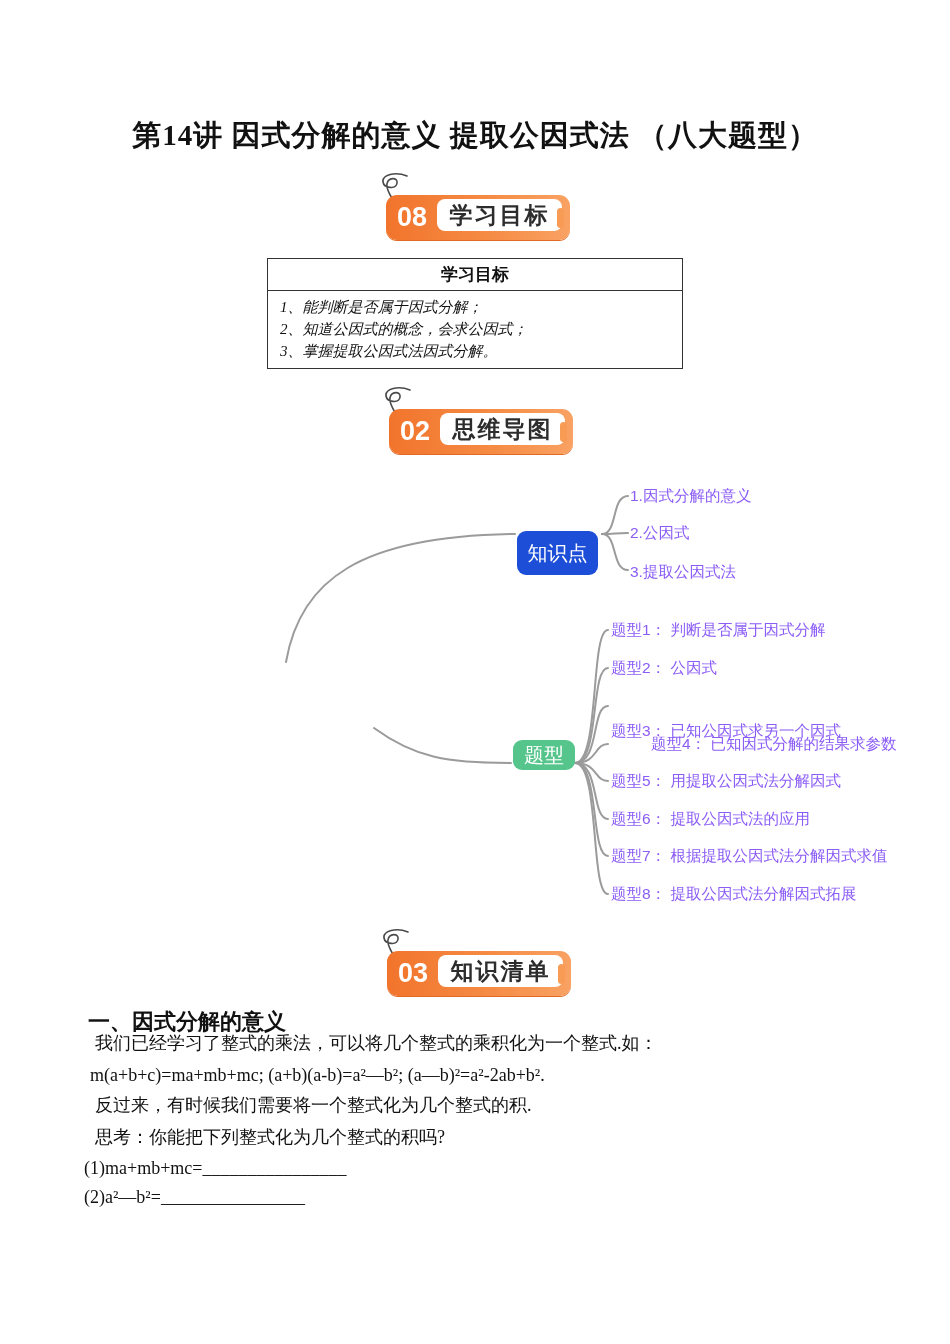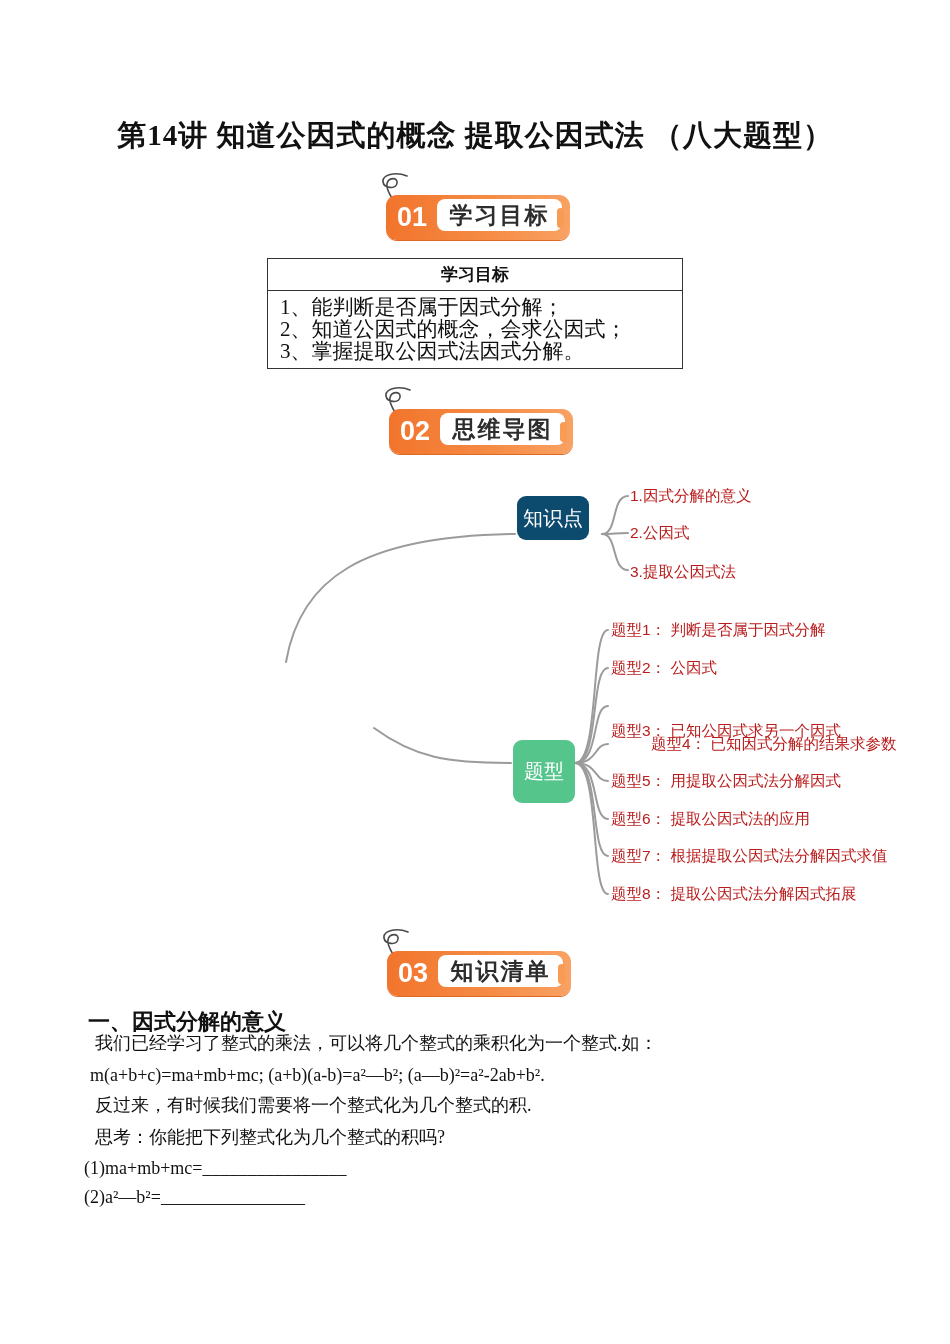--- a/index.html
+++ b/index.html
@@ -25,54 +25,54 @@
   .badge .pill span{font-family:"Liberation Sans","DejaVu Sans",sans-serif;
                     font-weight:bold;font-size:23px;color:#2d2d2d;letter-spacing:2px;}
   .badge .notch{position:absolute;right:6px;top:50%;transform:translateY(-50%);
                 width:7px;height:20px;background:#F79B55;border-radius:4px;}
 
   
   .obj-table{position:absolute;left:267px;top:258px;width:414px;border:1.5px solid #333;}
   .obj-header{border-bottom:1.5px solid #333;text-align:center;font-weight:bold;
               font-size:17px;padding:4px 0;}
   .obj-body{padding:5px 10px 6px 12px;}
-  .obj-row{font-size:21px;line-height:22px;white-space:nowrap;}
+  .obj-row{font-size:15px;line-height:22px;white-space:nowrap;font-style:italic;}
 
   
   .branches{position:absolute;left:0;top:0;pointer-events:none;}
   .node{position:absolute;display:flex;align-items:center;justify-content:center;
         color:#fff;font-family:"Liberation Sans","DejaVu Sans",sans-serif;border-radius:9px;}
   .node-root{left:98px;top:662px;width:350px;height:66px;background:#F65A69;font-size:24px;}
-  .node-knowledge{left:517px;top:496px;width:72px;height:44px;background:#0c4a6e;font-size:20px;}
-  .node-types{left:513px;top:740px;width:62px;height:63px;background:#55C58C;font-size:20px;}
+  .node-knowledge{left:517px;top:531px;width:81px;height:44px;background:#1d4ed8;font-size:20px;}
+  .node-types{left:513px;top:740px;width:62px;height:30px;background:#55C58C;font-size:20px;}
   .map-item{position:absolute;transform:translateY(-50%);white-space:nowrap;
             font-family:"Liberation Sans","DejaVu Sans",sans-serif;
-            font-size:15.5px;color:#b91c1c;}
+            font-size:15.5px;color:#8b5cf6;}
   .k-item{left:630px;}
   .t-item{left:611px;}
 
   
   .kl-heading{position:absolute;left:88px;top:1010px;font-size:22px;font-weight:bold;
               line-height:24px;white-space:nowrap;}
   .kl-line{position:absolute;font-size:18px;line-height:24px;white-space:nowrap;}
 </style>
 </head>
 <body>
 
 <div class="page">
 
-  <div class="doc-title">第14讲 知道公因式的概念 提取公因式法 （八大题型）</div>
+  <div class="doc-title">第14讲 因式分解的意义 提取公因式法 （八大题型）</div>
 
   <div class="badge-group" style="left:378px;top:172px;">
     <svg class="squiggle" viewBox="0 0 32 34">
       <path d="M29,4 C17,-1 4,3 5,10 C6,16 18,18 19,11 C20,5 10,5 9,12 C8,17 12,23 15,28" fill="none" stroke="#4a4a4a" stroke-width="1.6" stroke-linecap="round"></path>
       <circle cx="15.5" cy="30" r="2.4" fill="#4a4a4a"></circle>
     </svg>
     <div class="badge">
-      <span class="num">01</span>
+      <span class="num">08</span>
       <span class="pill">
           <span>学习目标</span>
         </span>
       <span class="notch"></span>
     </div>
   </div>
 
   <div class="obj-table">
     <div class="obj-header">学习目标</div>
     <div class="obj-body">

